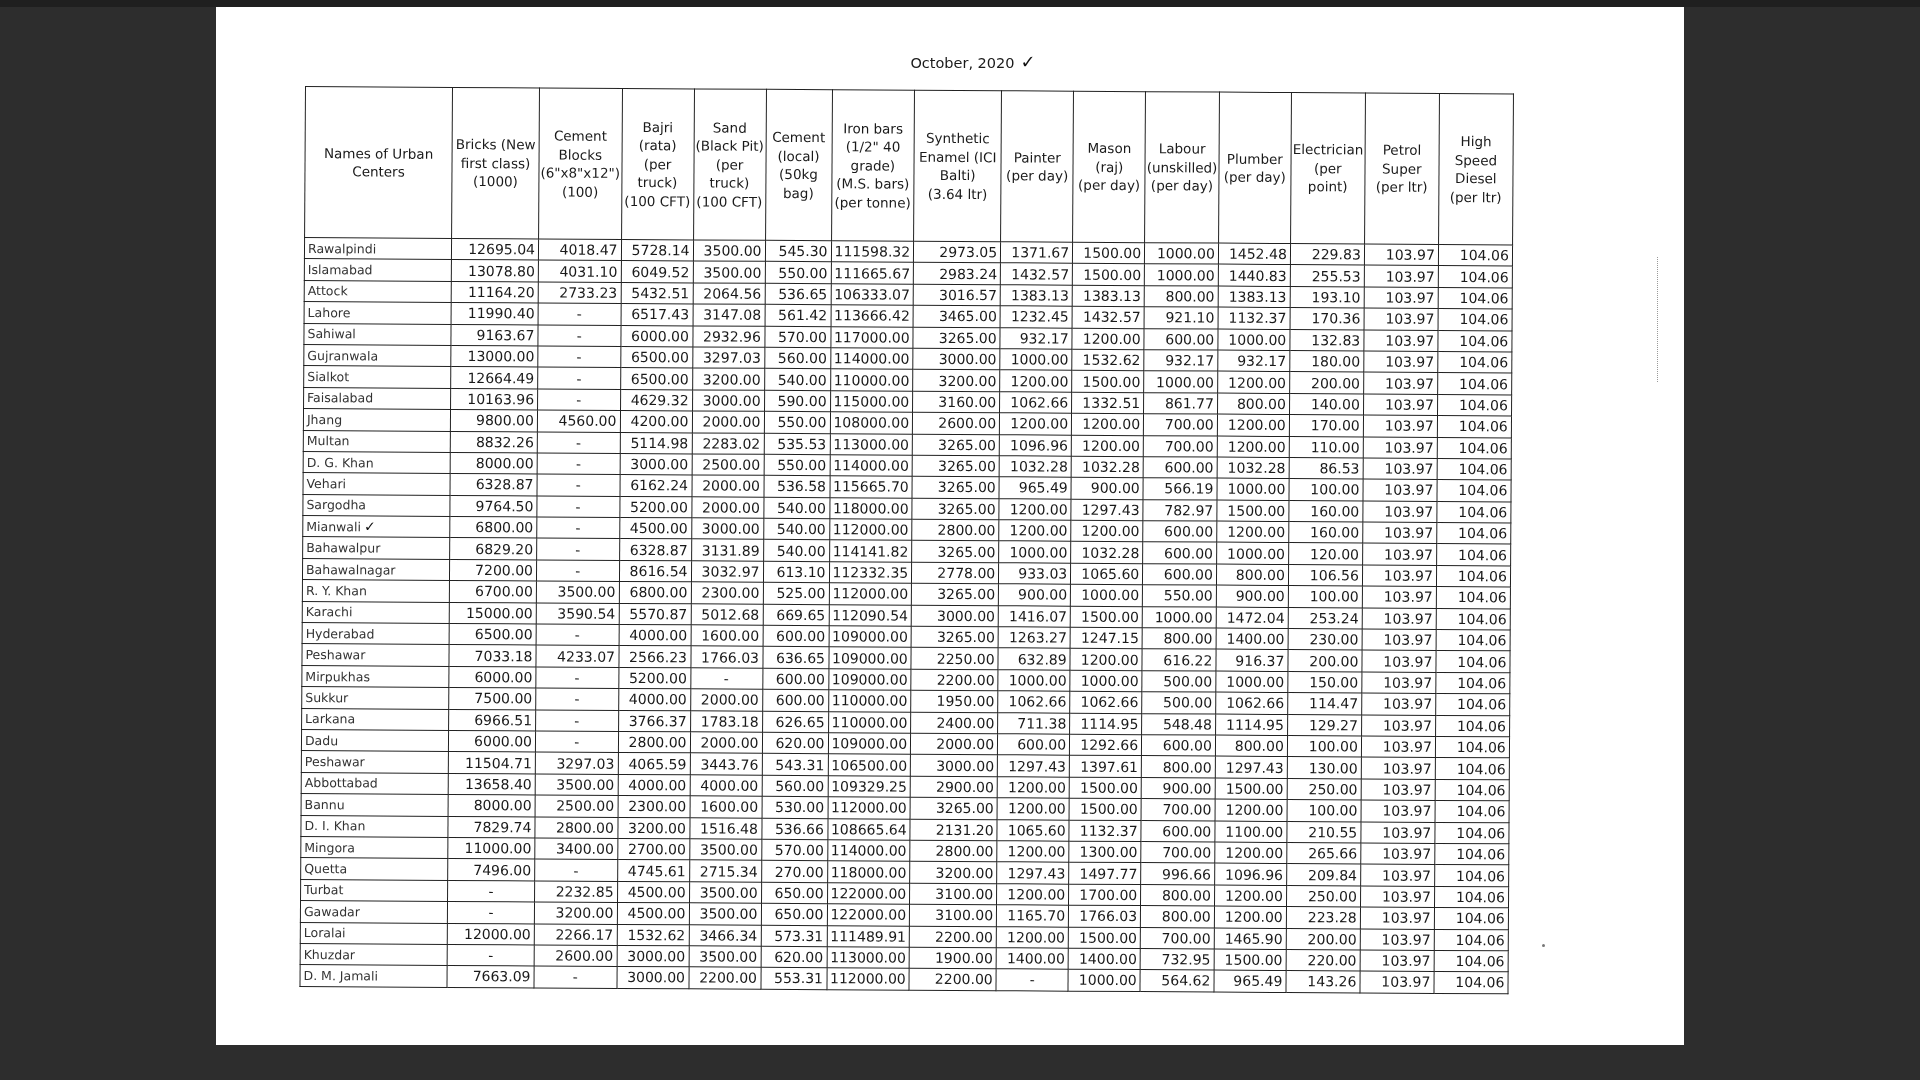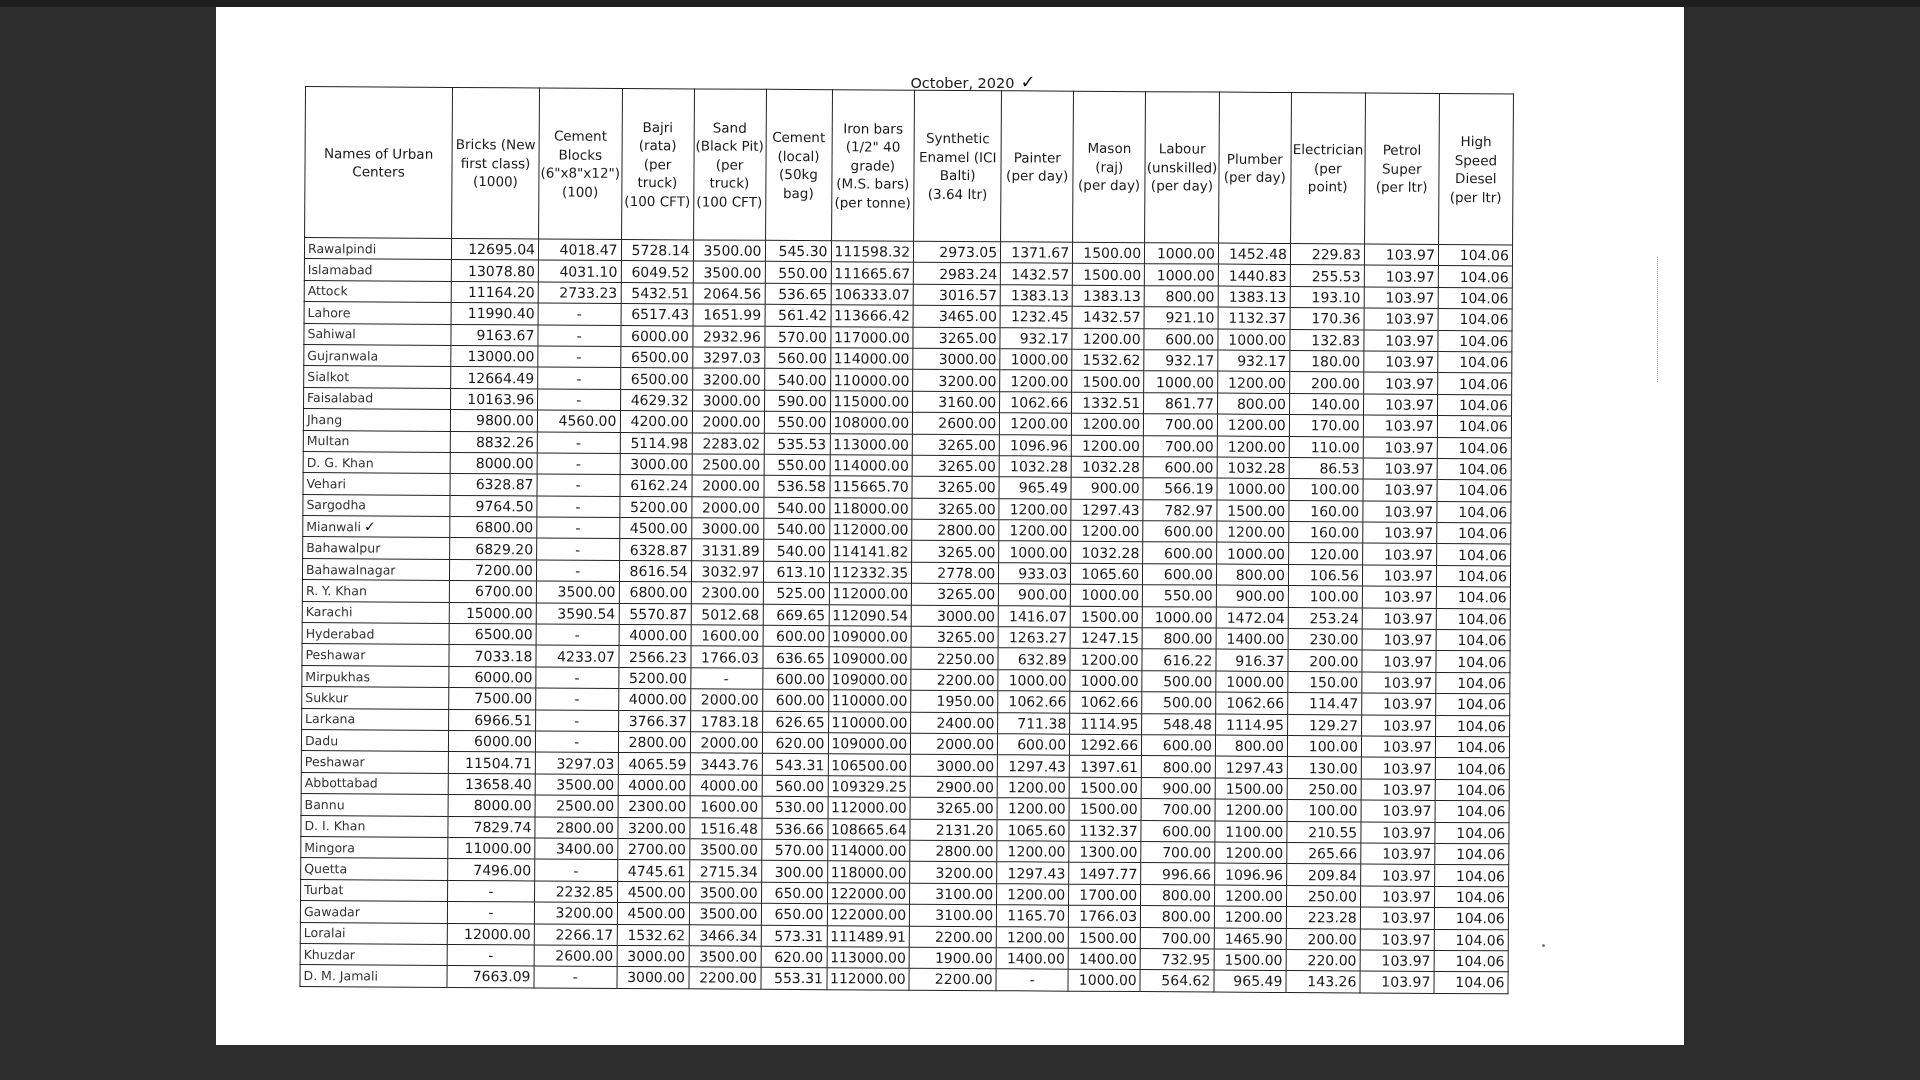--- a/index.html
+++ b/index.html
@@ -12,21 +12,21 @@
   .topbar { position: absolute; left: 0; top: 0; width: 1920px; height: 7px; background: #1f1f1f; }
   .page {
     position: absolute; left: 216px; top: 7px; width: 1468px; height: 1038px;
     background: #ffffff;
   }
   .title {
     position: absolute; left: 0; top: 38px; width: 1468px; text-align: center;
     font-size: 14.5px; color: #1a1a1a; letter-spacing: 0.1px; padding-left: 46px; box-sizing: border-box;
   }
   .subtitle {
-    position: absolute; left: 0; top: 64px; width: 1468px; text-align: center;
+    position: absolute; left: 0; top: 44px; width: 1468px; text-align: center;
     font-size: 14.5px; color: #1a1a1a; padding-left: 46px; box-sizing: border-box;
   }
   .check { font-size: 18px; margin-left: 6px; color: #111; }
   table {
     position: absolute; left: 89px; top: 79px;
     border-collapse: collapse; table-layout: fixed;
     color: #1a1a1a;
     transform: rotate(0.35deg); transform-origin: 0 0;
   }
   th, td { border: 1.5px solid #222; padding: 0 3px; overflow: hidden; white-space: nowrap; }
@@ -142,21 +142,21 @@
           <td>1383.13</td>
           <td>193.10</td>
           <td>103.97</td>
           <td>104.06</td>
         </tr>
         <tr>
           <td class="city"><span>Lahore</span></td>
           <td>11990.40</td>
           <td class="dash">-</td>
           <td>6517.43</td>
-          <td>1651.99</td>
+          <td>3147.08</td>
           <td>561.42</td>
           <td>113666.42</td>
           <td>3465.00</td>
           <td>1232.45</td>
           <td>1432.57</td>
           <td>921.10</td>
           <td>1132.37</td>
           <td>170.36</td>
           <td>103.97</td>
           <td>104.06</td>
@@ -585,21 +585,21 @@
           <td>265.66</td>
           <td>103.97</td>
           <td>104.06</td>
         </tr>
         <tr>
           <td class="city"><span>Quetta</span></td>
           <td>7496.00</td>
           <td class="dash">-</td>
           <td>4745.61</td>
           <td>2715.34</td>
-          <td>300.00</td>
+          <td>270.00</td>
           <td>118000.00</td>
           <td>3200.00</td>
           <td>1297.43</td>
           <td>1497.77</td>
           <td>996.66</td>
           <td>1096.96</td>
           <td>209.84</td>
           <td>103.97</td>
           <td>104.06</td>
         </tr>

